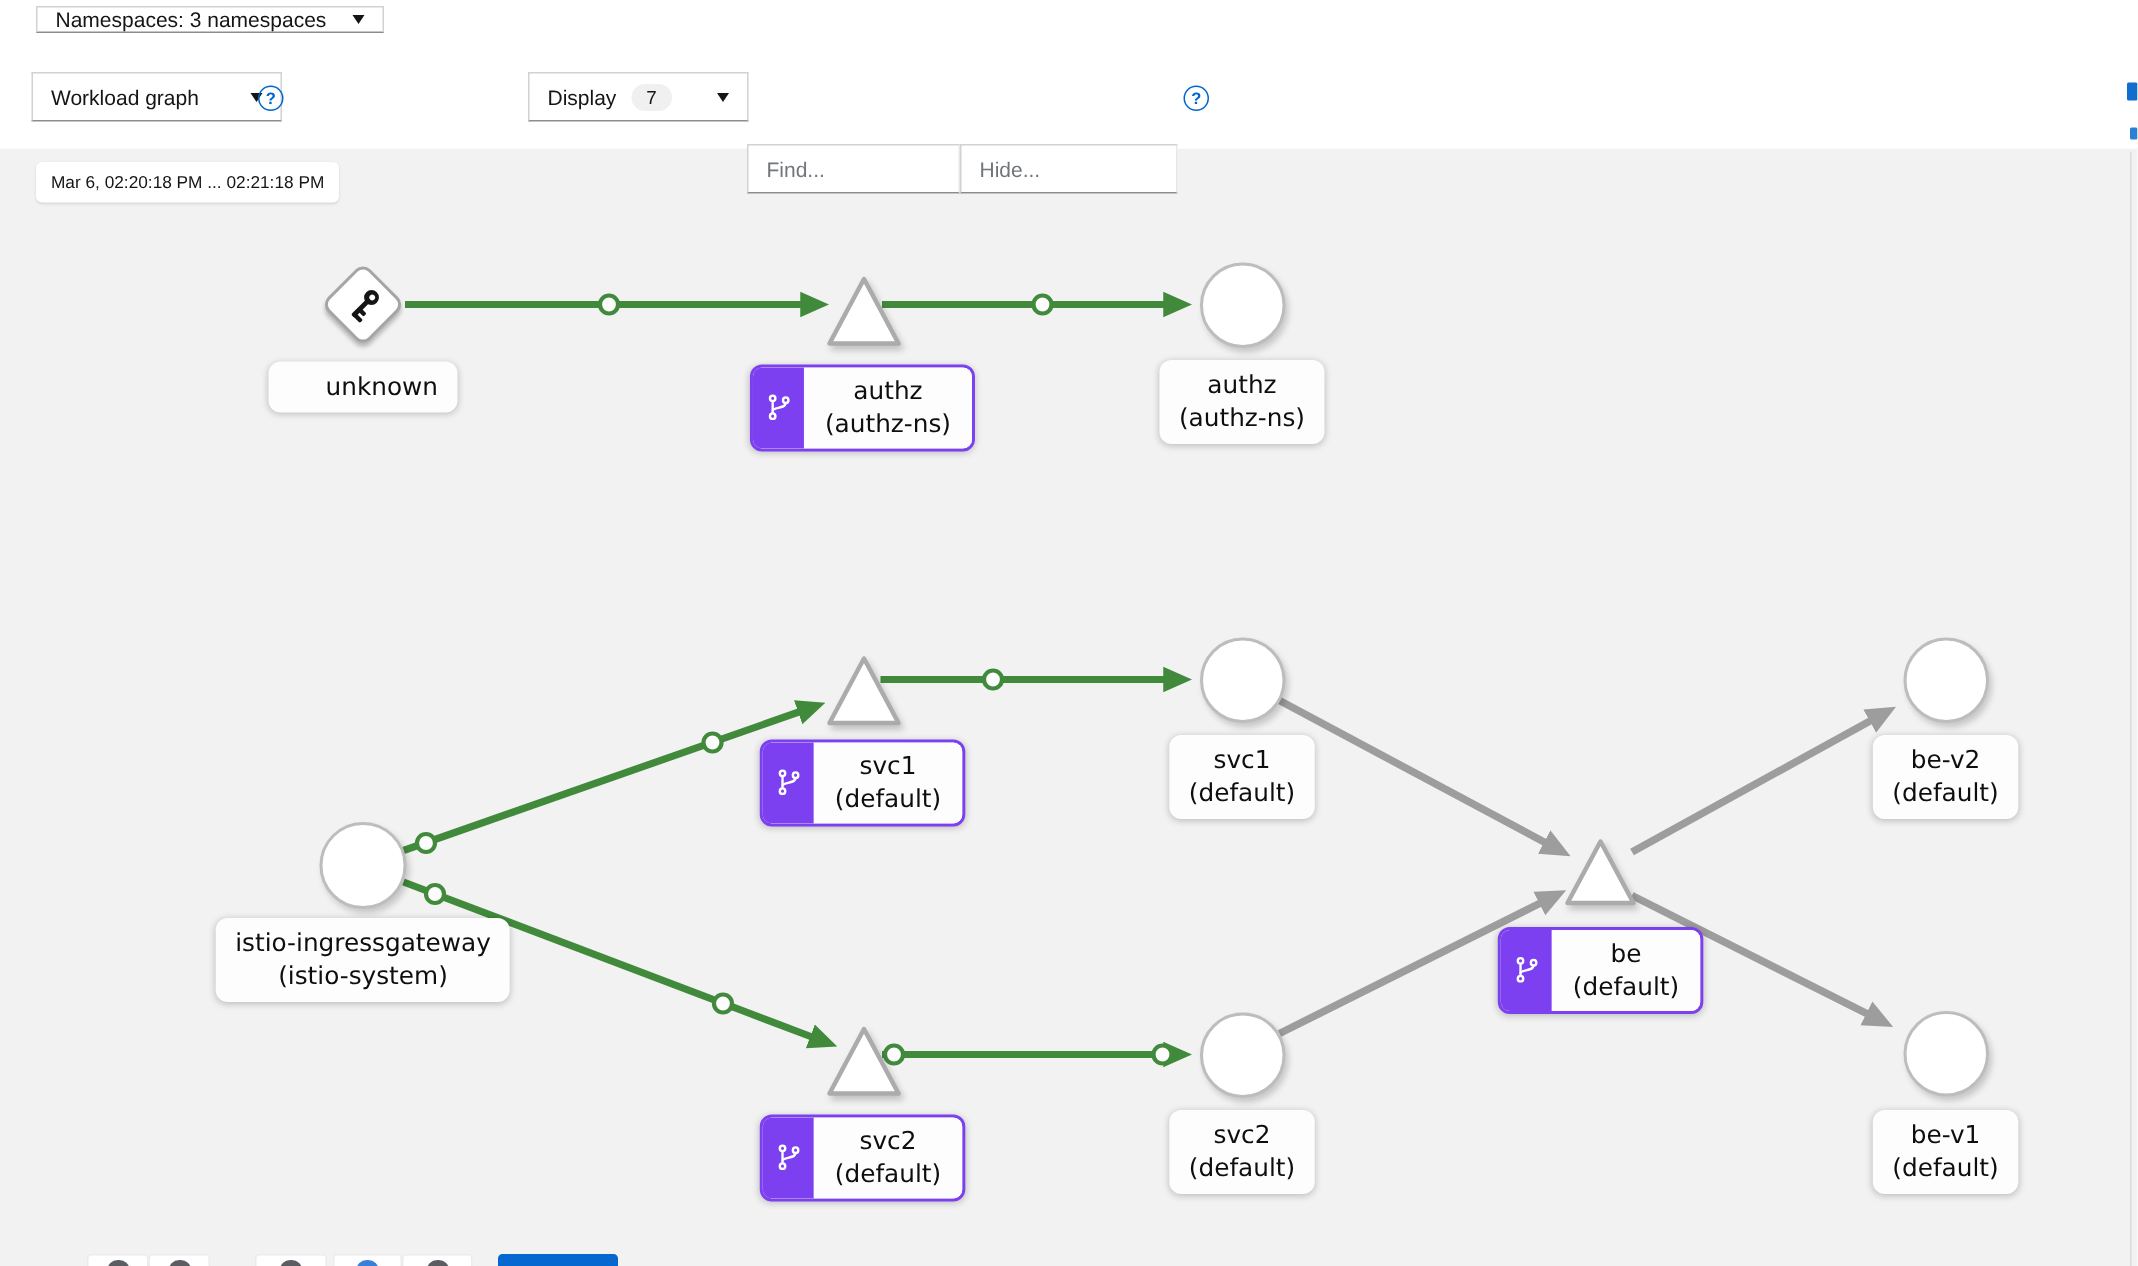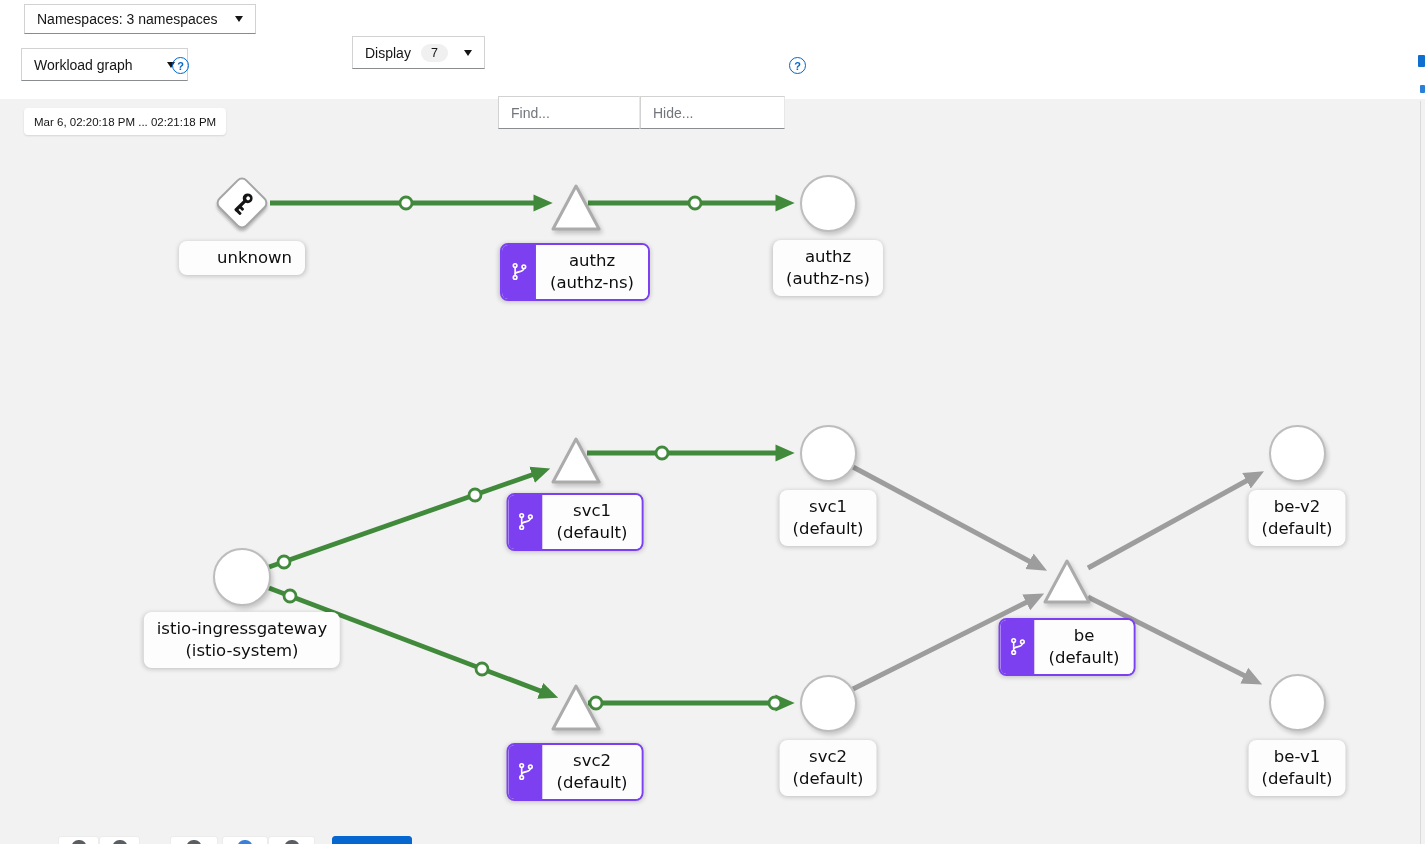--- a/index.html
+++ b/index.html
@@ -11,24 +11,24 @@
   
   .topbar { position: absolute; left: 0; top: 0; width: 100%; height: 99px; background: #fff; z-index: 30; }
   .select, .pf-input {
     position: absolute; height: 33px; background: #fff;
     border: 1px solid #d2d2d2; border-bottom-color: #8a8d90;
     display: flex; align-items: center; font-size: 14px; padding: 0 12px; color: #151515;
   }
   .select { cursor: pointer; }
   .caret { width: 0; height: 0; border-left: 4.5px solid transparent; border-right: 4.5px solid transparent;
     border-top: 6px solid #151515; margin-left: auto; }
-  .ns-select { left: 24px; top: 4px; width: 232px; height: 30px; }
+  .ns-select { left: 24px; top: 4px; width: 232px; height: 18px; }
   .gt-select { left: 21px; top: 48px; width: 167px; }
   .el-select { left: 196px; top: 48px; width: 146px; }
-  .disp-select { left: 352px; top: 36px; width: 133px; }
+  .disp-select { left: 352px; top: 48px; width: 147px; }
   .count-badge { background: #f0f0f0; border-radius: 12px; font-size: 12.5px; padding: 2px 10px; margin-left: 10px; color: #151515; }
   .pf-input { left: 498px; top: 48px; width: 142px; border-right-color: #e7e7e7; margin-top: 48px; }
   .pf-input.hide-input { left: 640px; width: 145px; }
   .pf-input input { border: 0; outline: none; width: 100%; font-size: 14px; font-family: inherit; color: #151515; background: transparent; }
   .pf-input input::placeholder { color: #72767b; }
   .help-icon { position: absolute; width: 17px; height: 17px; border: 1.6px solid #0066cc; border-radius: 50%;
     color: #0066cc; font-size: 11px; font-weight: bold; display: flex; align-items: center; justify-content: center; cursor: pointer; }
   .help-icon::after { content: "?"; }
   .help-1 { left: 172px; top: 57px; }
   .help-2 { left: 789px; top: 57px; }

